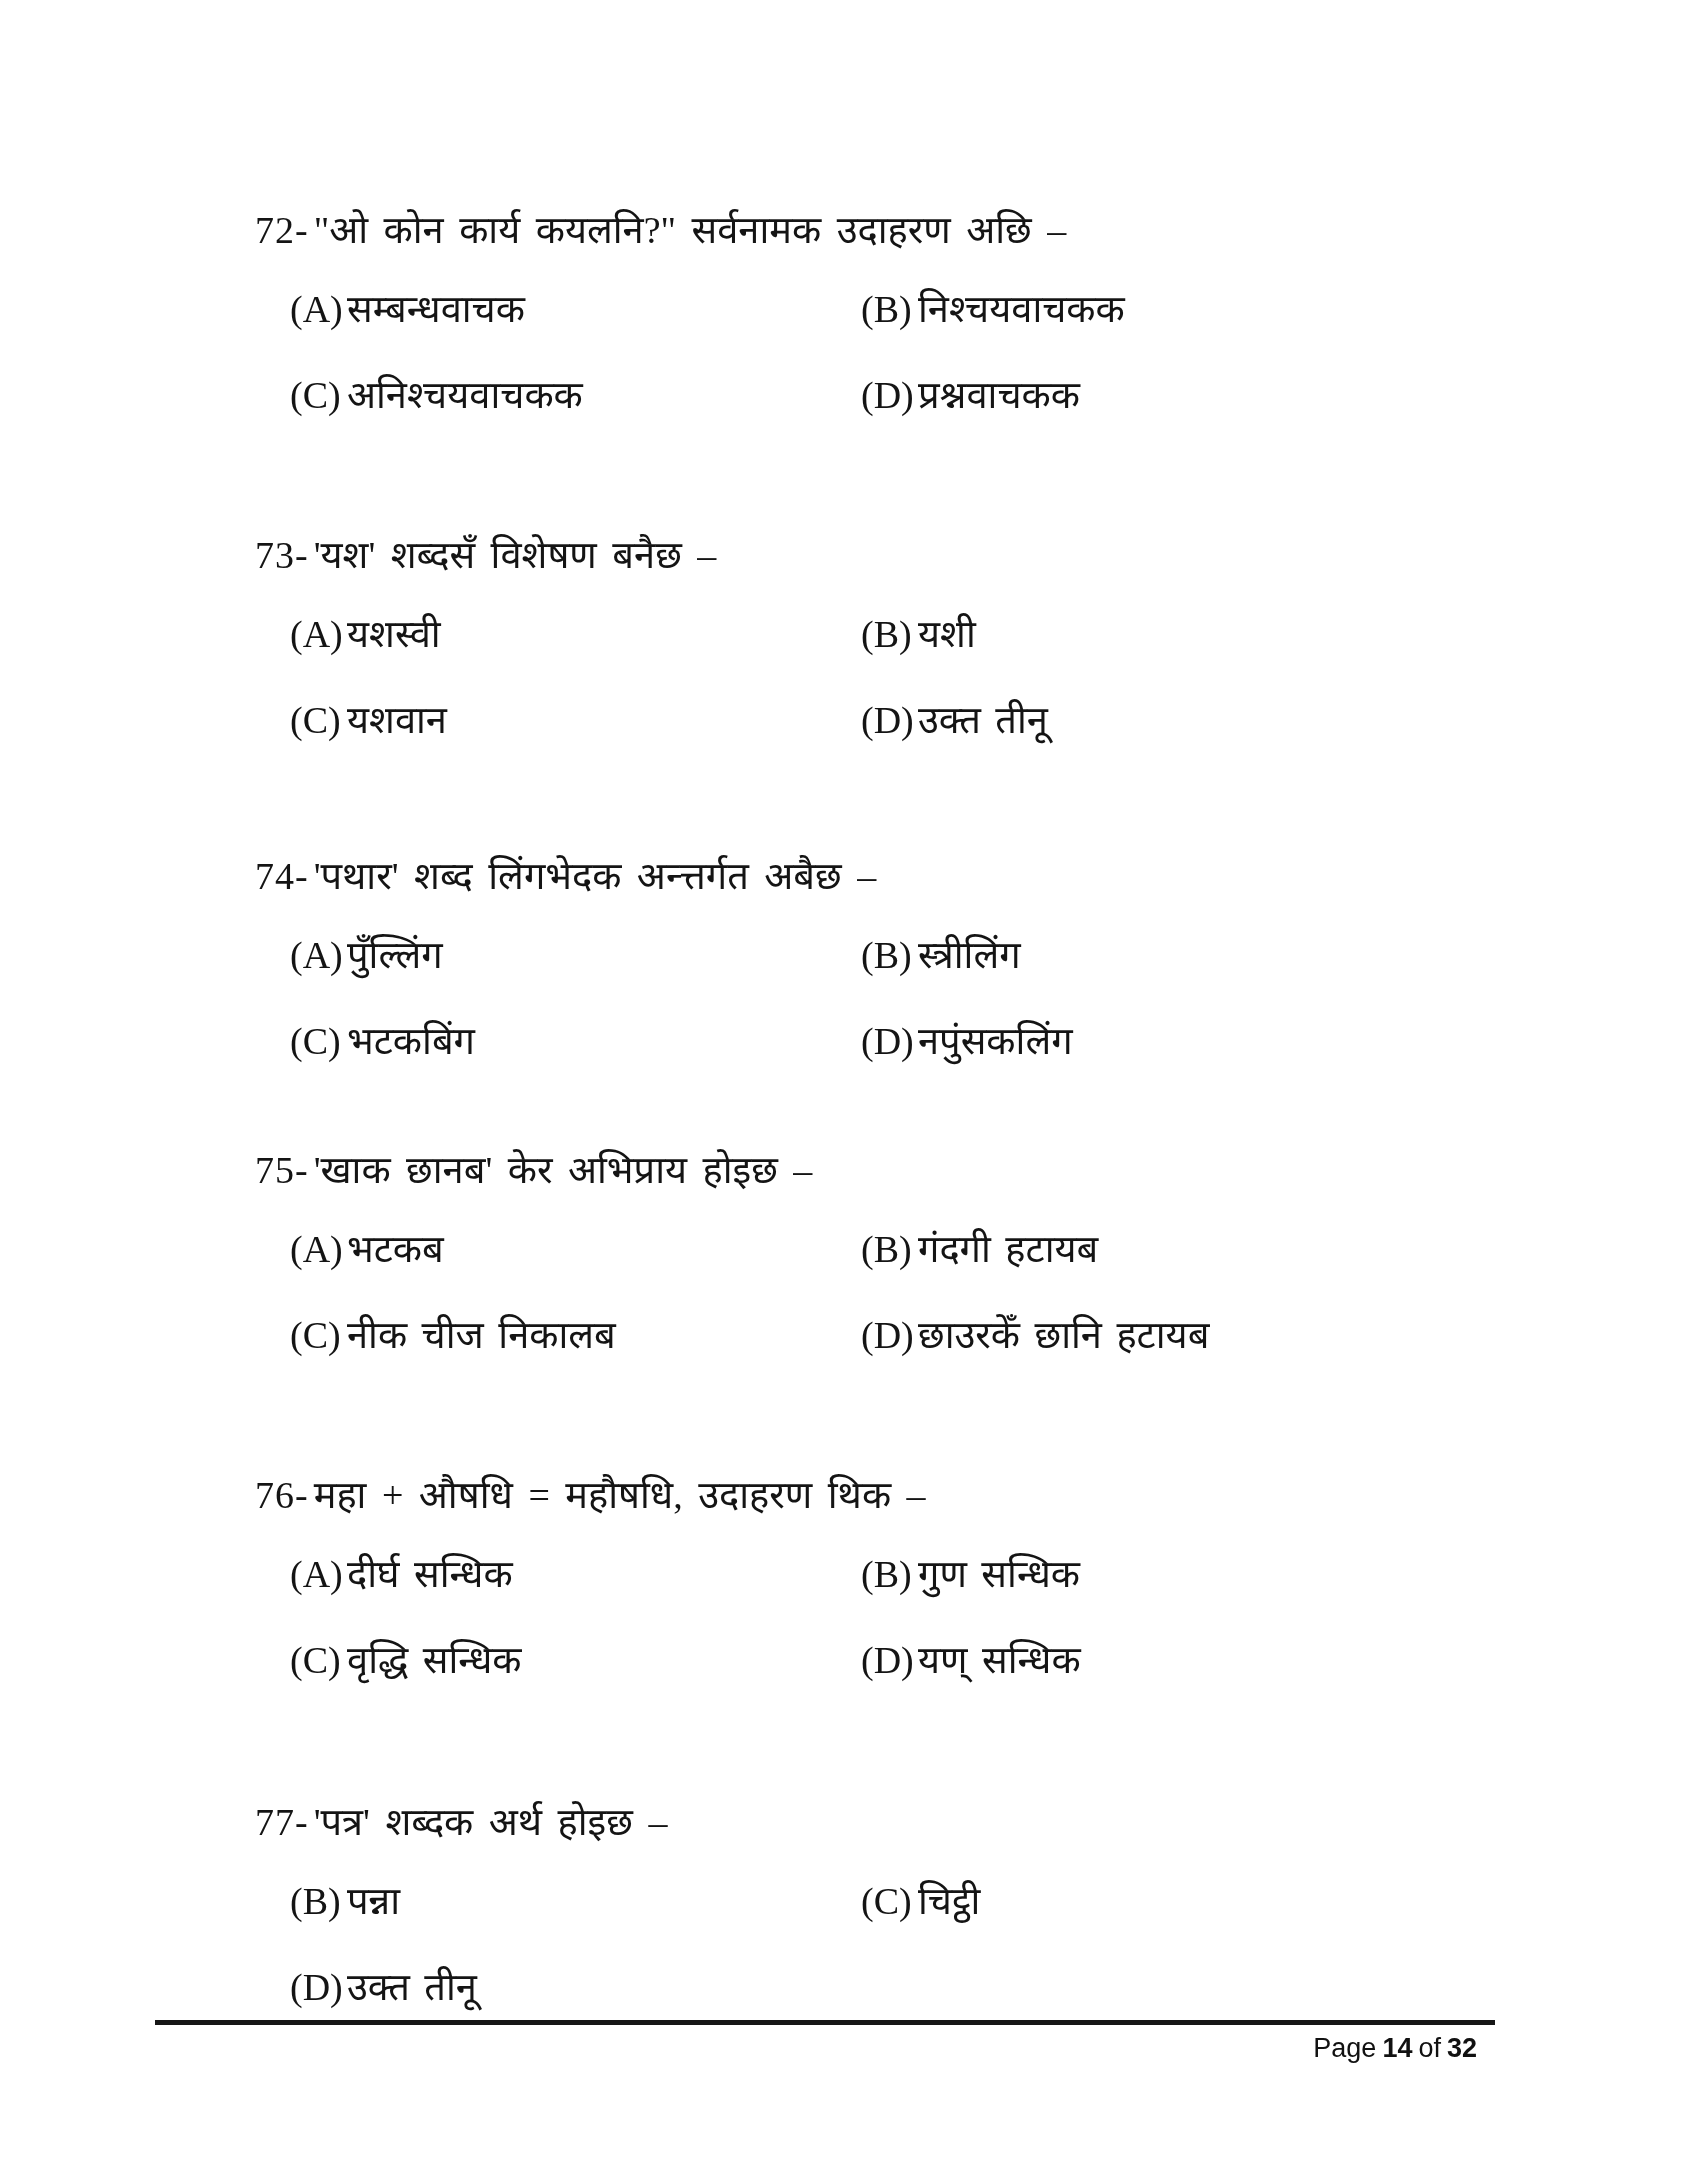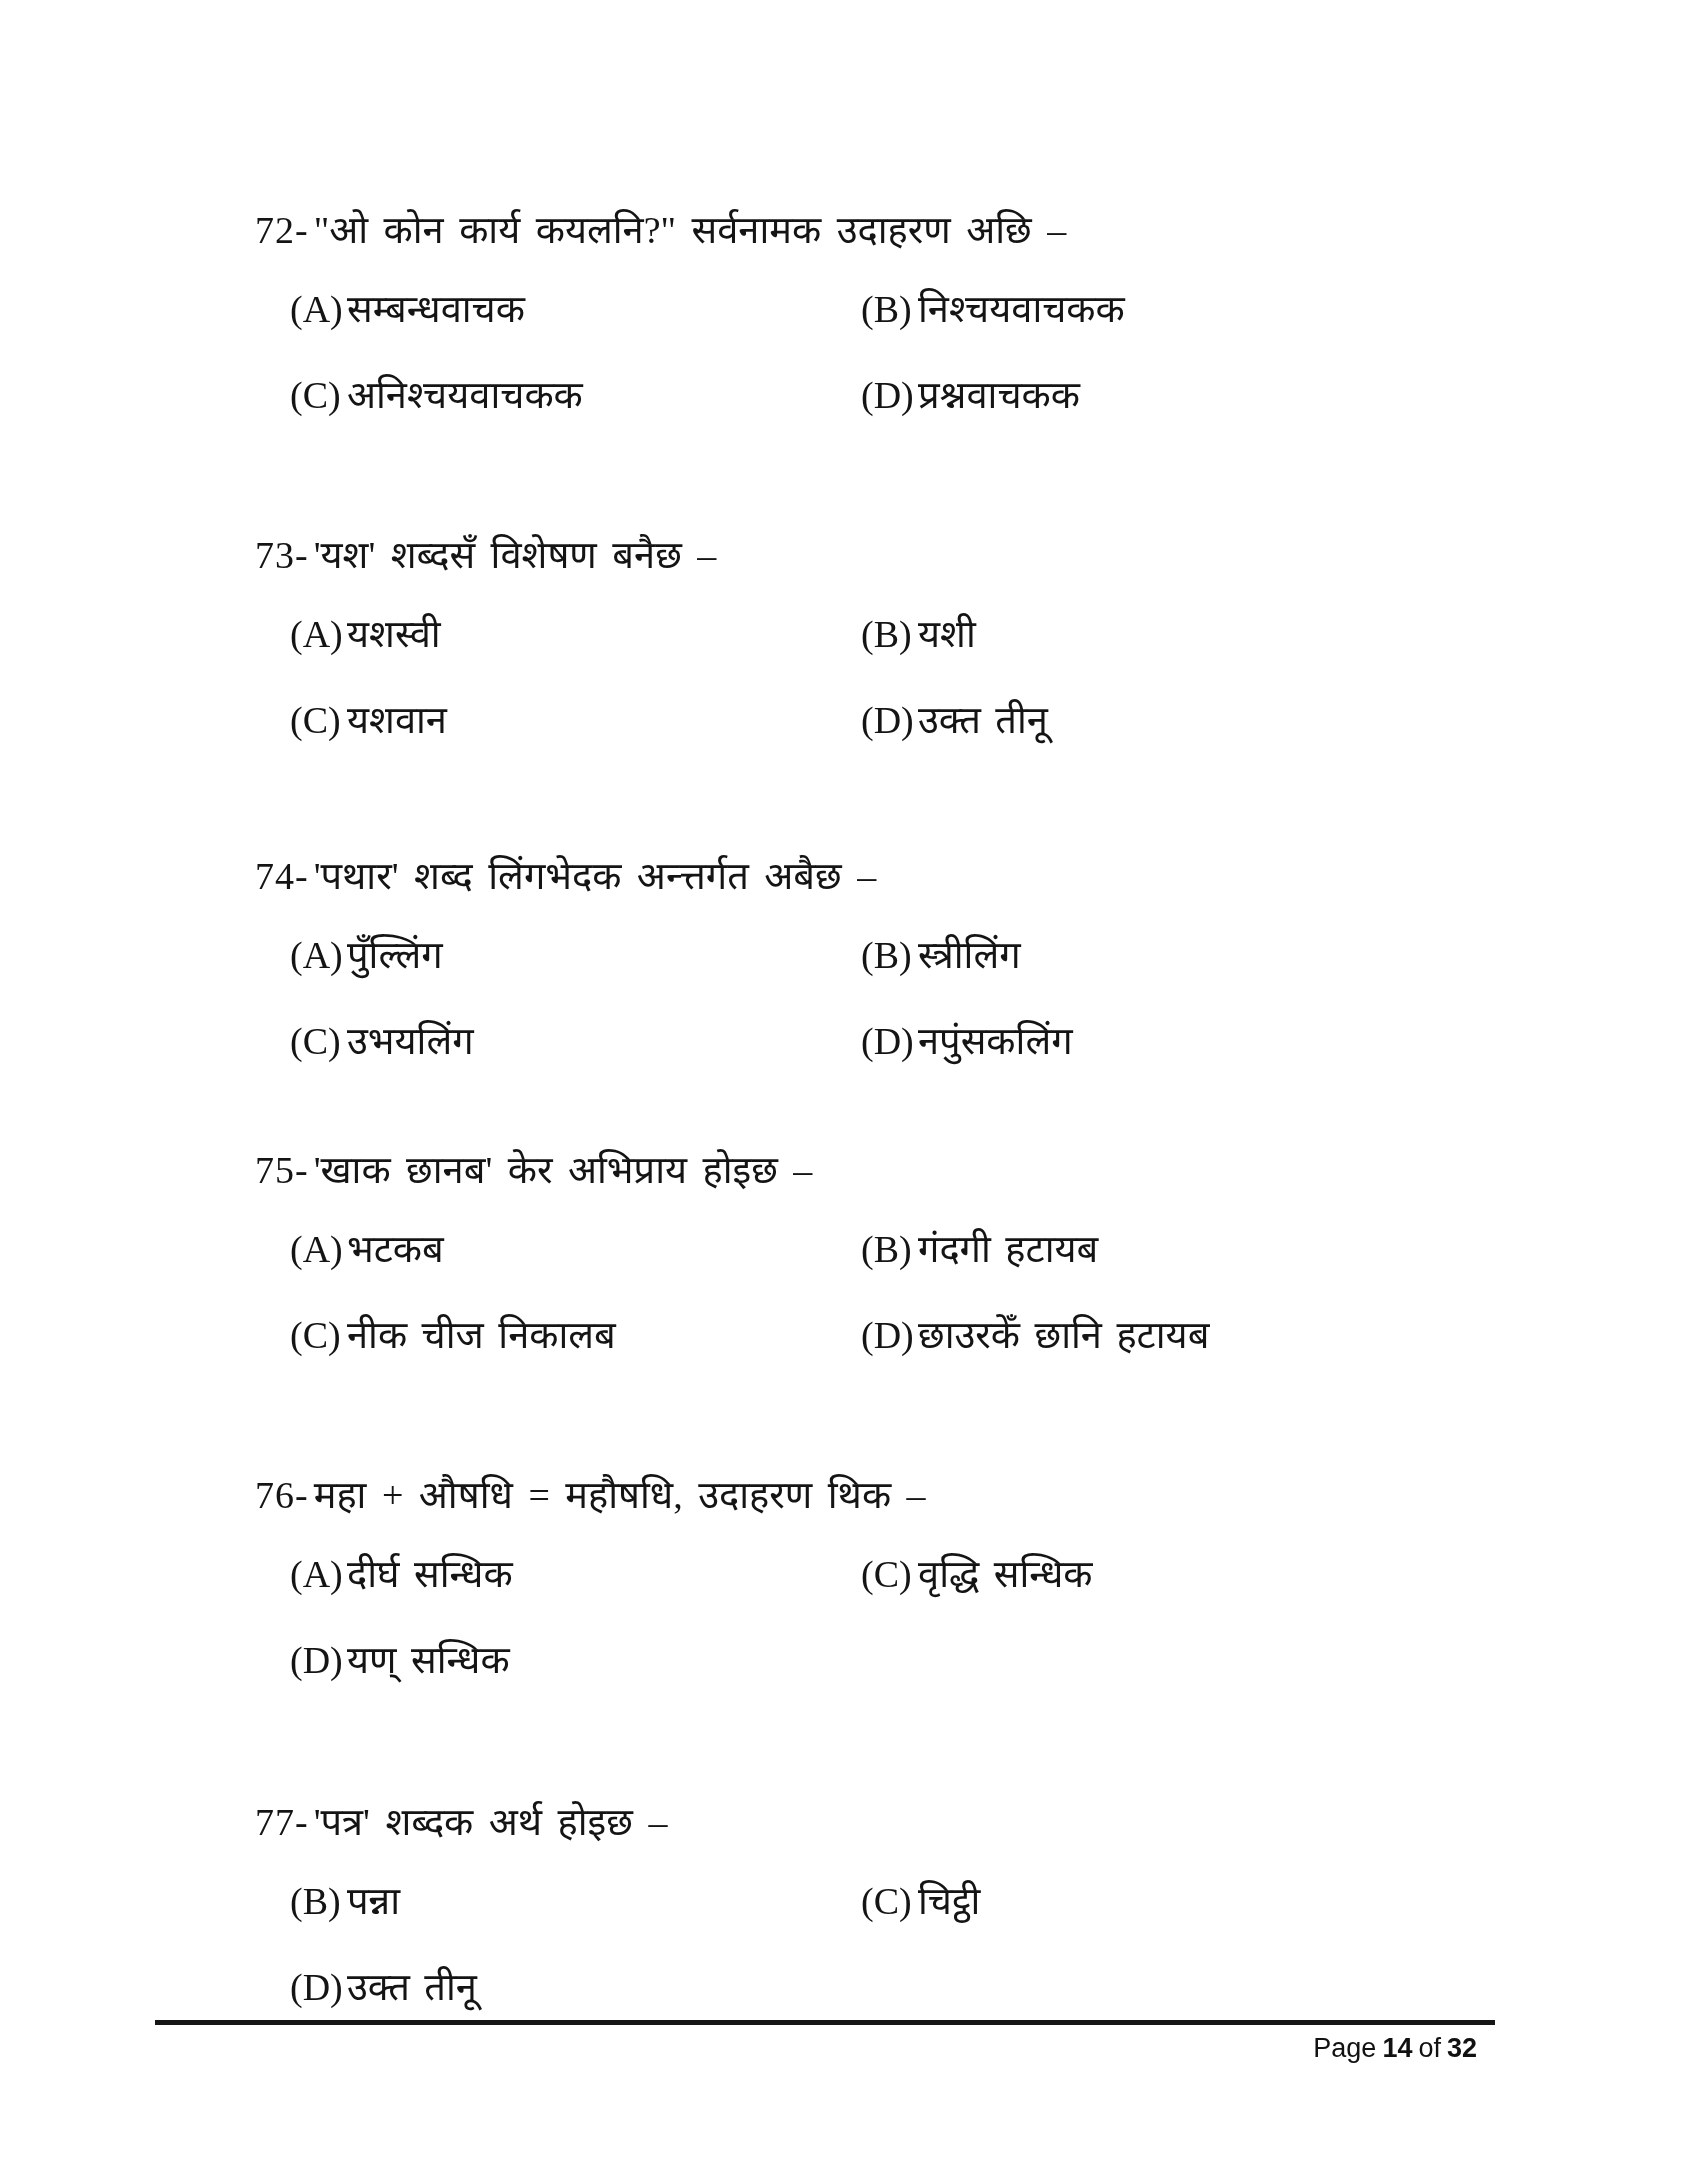--- a/index.html
+++ b/index.html
@@ -91,21 +91,21 @@
     </div>
   </section>
 
   <section class="question" style="top:851px">
     <div class="q-line">
       <span class="q-num">74-</span><span class="q-text">'पथार' शब्द लिंगभेदक अन्त्तर्गत अबैछ –</span>
     </div>
     <div class="opt-grid">
       <div class="opt"><span class="opt-label">(A)</span><span class="opt-text">पुँल्लिंग</span></div>
       <div class="opt"><span class="opt-label">(B)</span><span class="opt-text">स्त्रीलिंग</span></div>
-      <div class="opt"><span class="opt-label">(C)</span><span class="opt-text">उभयलिंग</span></div>
+      <div class="opt"><span class="opt-label">(C)</span><span class="opt-text">भटकबिंग</span></div>
       <div class="opt"><span class="opt-label">(D)</span><span class="opt-text">नपुंसकलिंग</span></div>
     </div>
   </section>
 
   <section class="question" style="top:1145px">
     <div class="q-line">
       <span class="q-num">75-</span><span class="q-text">'खाक छानब' केर अभिप्राय होइछ –</span>
     </div>
     <div class="opt-grid">
       <div class="opt"><span class="opt-label">(A)</span><span class="opt-text">भटकब</span></div>
@@ -114,20 +114,21 @@
       <div class="opt"><span class="opt-label">(D)</span><span class="opt-text">छाउरकेँ छानि हटायब</span></div>
     </div>
   </section>
 
   <section class="question" style="top:1470px">
     <div class="q-line">
       <span class="q-num">76-</span><span class="q-text">महा + औषधि = महौषधि, उदाहरण थिक –</span>
     </div>
     <div class="opt-grid">
       <div class="opt"><span class="opt-label">(A)</span><span class="opt-text">दीर्घ सन्धिक</span></div>
+      <div class="opt"><span class="opt-label">(B)</span><span class="opt-text">गुण सन्धिक</span></div>
       <div class="opt"><span class="opt-label">(C)</span><span class="opt-text">वृद्धि सन्धिक</span></div>
       <div class="opt"><span class="opt-label">(D)</span><span class="opt-text">यण् सन्धिक</span></div>
     </div>
   </section>
 
   <section class="question" style="top:1797px">
     <div class="q-line">
       <span class="q-num">77-</span><span class="q-text">'पत्र' शब्दक अर्थ होइछ –</span>
     </div>
     <div class="opt-grid">

